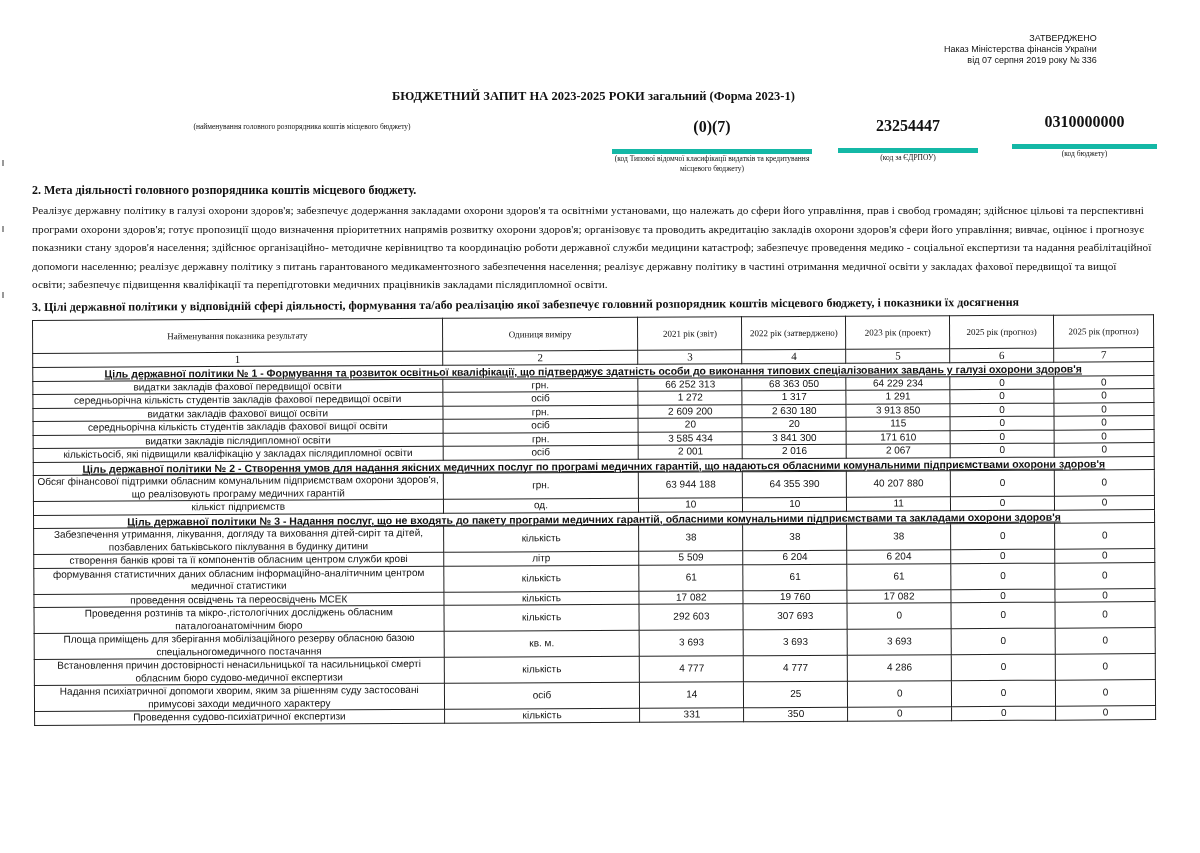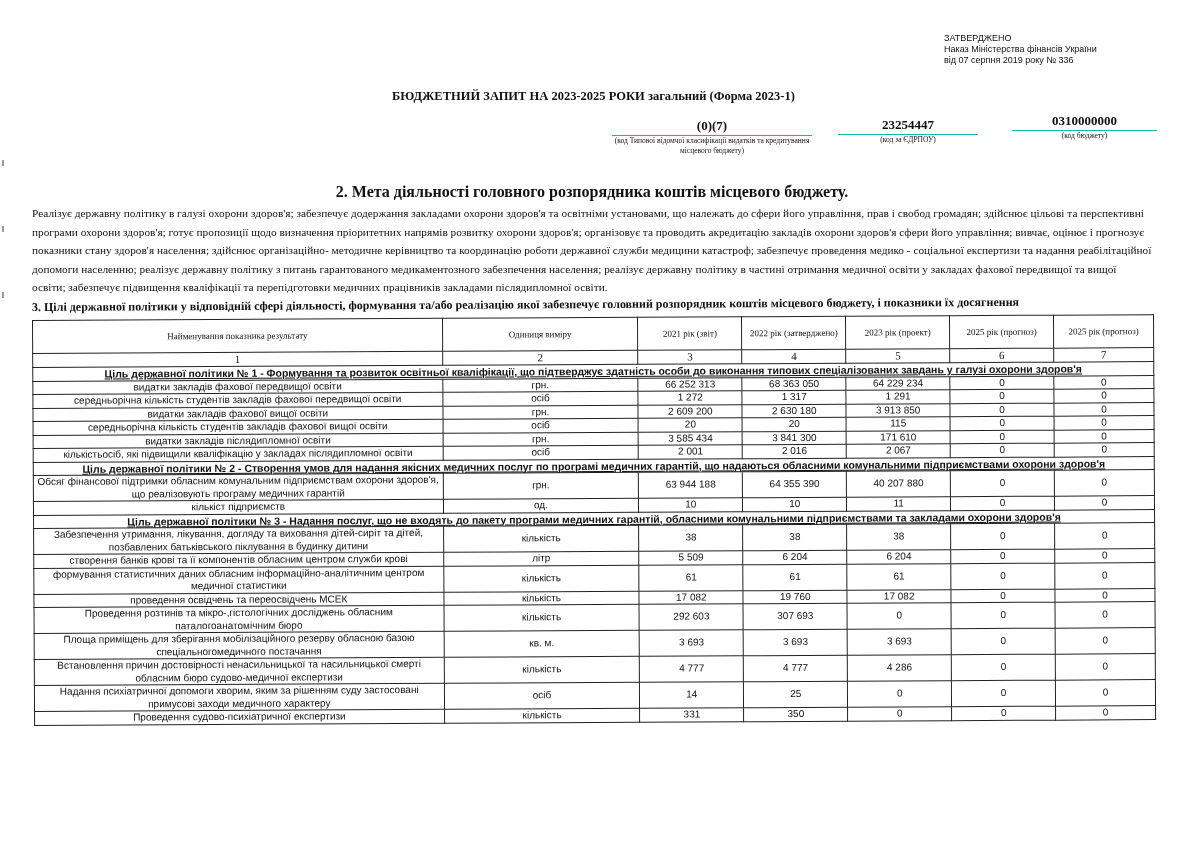--- a/index.html
+++ b/index.html
@@ -1,27 +1,27 @@
 <!DOCTYPE html>
 <html><head>
 <meta charset="utf-8">
 <style>
   html, body { margin: 0; padding: 0; background: #ffffff; }
   body { width: 1200px; height: 853px; position: relative; overflow: hidden; color: #111; font-family: "Liberation Serif", serif; }
-  .approved { position: absolute; left: 944px; top: 33px; font-family: "Liberation Sans", sans-serif; font-size: 9px; line-height: 11px; }
+  .approved { position: absolute; left: 944px; top: 33px; font-family: "Liberation Sans", sans-serif; font-size: 9px; line-height: 11px; text-align: right; }
   .title { position: absolute; left: 392px; top: 89px; font-size: 12.5px; font-weight: bold; }
   .org-line { position: absolute; left: 22px; top: 122px; }
   .org-name { font-size: 13.5px; font-weight: bold; }
   .org-name .num { margin-right: 6px; }
   .org-name .u { text-decoration: underline; display: inline-block; border-bottom: 1px solid #111; padding-right: 70px; }
   .cap { font-size: 7.5px; text-align: center; line-height: 10px; }
   .code-block { position: absolute; text-align: center; }
-  .code-val { font-size: 13px; font-weight: bold; border-bottom: 1px solid #14b8a6; padding-bottom: 1px; }
+  .code-val { font-size: 16px; font-weight: bold; border-bottom: 5px solid #14b8a6; padding-bottom: 13px; }
   .sec2 { position: absolute; left: 32px; top: 183px; width: 1120px; }
-  .sec2 h2 { margin: 0 0 3px 0; font-size: 16px; font-weight: bold; text-align: center; }
+  .sec2 h2 { margin: 0 0 3px 0; font-size: 12px; font-weight: bold; }
   .sec2 p { margin: 0; font-size: 11.3px; line-height: 18.5px; }
   .sec3-title { position: absolute; left: 32px; top: 300px; font-size: 12px; font-weight: bold; transform: rotate(-0.3deg); transform-origin: left; }
   table.res { position: absolute; left: 32px; top: 320px; width: 1122px; border-collapse: collapse; transform: rotate(-0.3deg); transform-origin: left top; font-family: "Liberation Sans", sans-serif; }
   table.res td, table.res th { border: 1px solid #222; font-size: 10px; text-align: center; padding: 0 2px; font-weight: normal; line-height: 12.5px; }
   table.res th { font-family: "Liberation Serif", serif; font-size: 9px; height: 32px; }
   table.res tr.idx td { font-family: "Liberation Serif", serif; font-size: 11px; height: 13px; }
   table.res tr.goal td { font-weight: bold; text-decoration: underline; font-size: 10.5px; }
   table.res td.name { text-align: center; }
   .margin-marks { position: absolute; left: 2px; top: 160px; width: 4px; height: 200px; }
   .margin-marks span { display: block; width: 2px; height: 6px; background: #999; margin-bottom: 60px; }
@@ -37,20 +37,21 @@
 
 <div class="approved">
   <div>ЗАТВЕРДЖЕНО</div>
   <div>Наказ Міністерства фінансів України</div>
   <div>від 07 серпня 2019 року № 336</div>
 </div>
 
 <div class="title">БЮДЖЕТНИЙ ЗАПИТ НА 2023-2025  РОКИ загальний (Форма 2023-1)</div>
 
 <div class="org-line">
+  <div class="cap" style="width:560px;">(найменування головного розпорядника коштів місцевого бюджету)</div>
 </div>
 
 <div class="code-block" style="left:612px; top:118px; width:200px;">
   <div class="code-val">(0)(7)</div>
   <div class="cap">(код Типової відомчої класифікації видатків та кредитування місцевого бюджету)</div>
 </div>
 
 <div class="code-block" style="left:838px; top:117px; width:140px;">
   <div class="code-val">23254447</div>
   <div class="cap">(код за ЄДРПОУ)</div>

